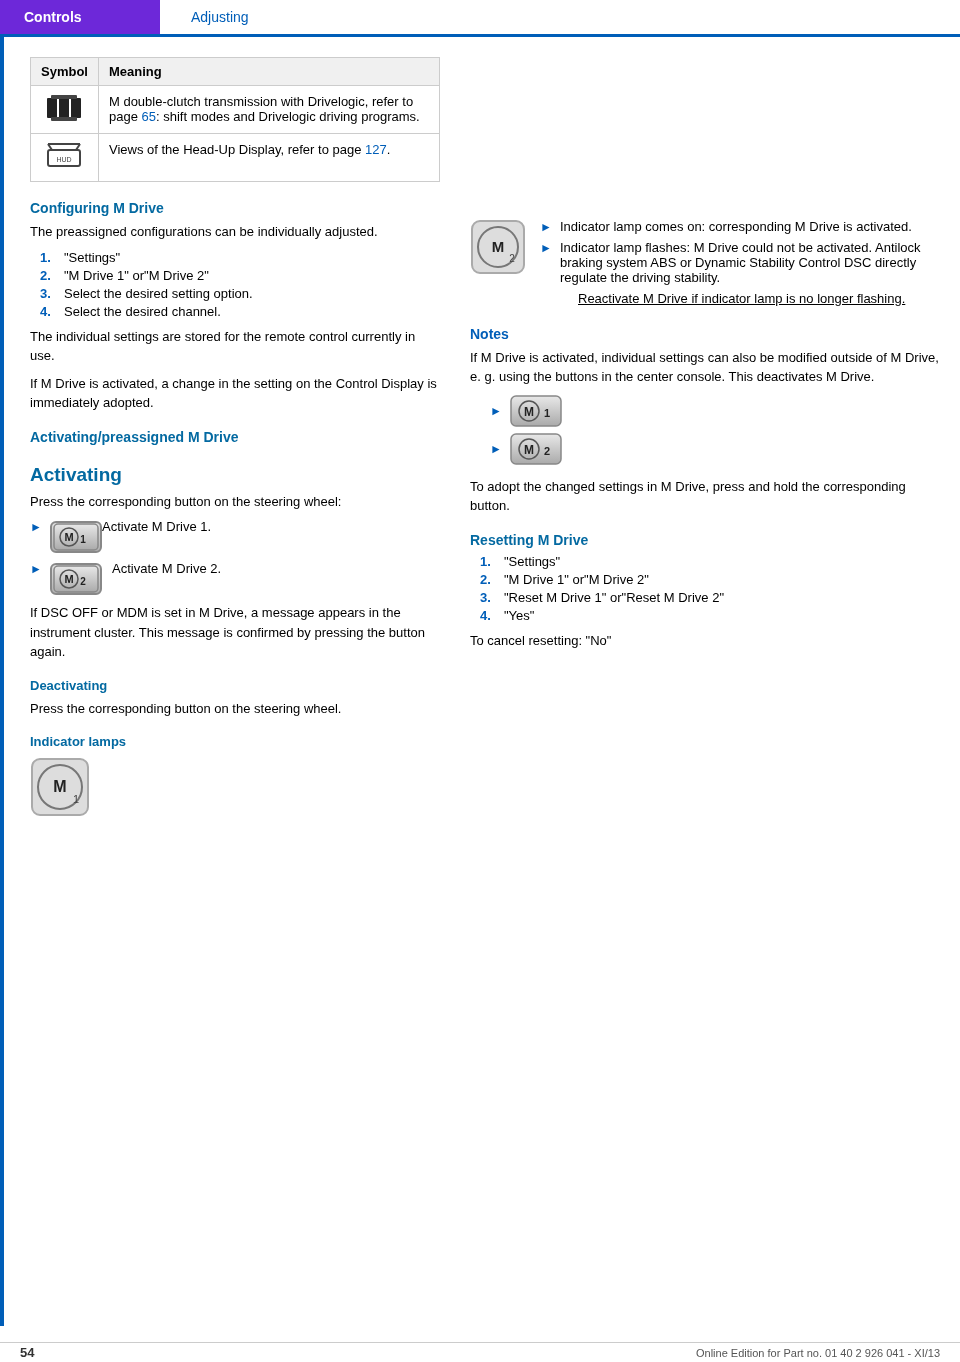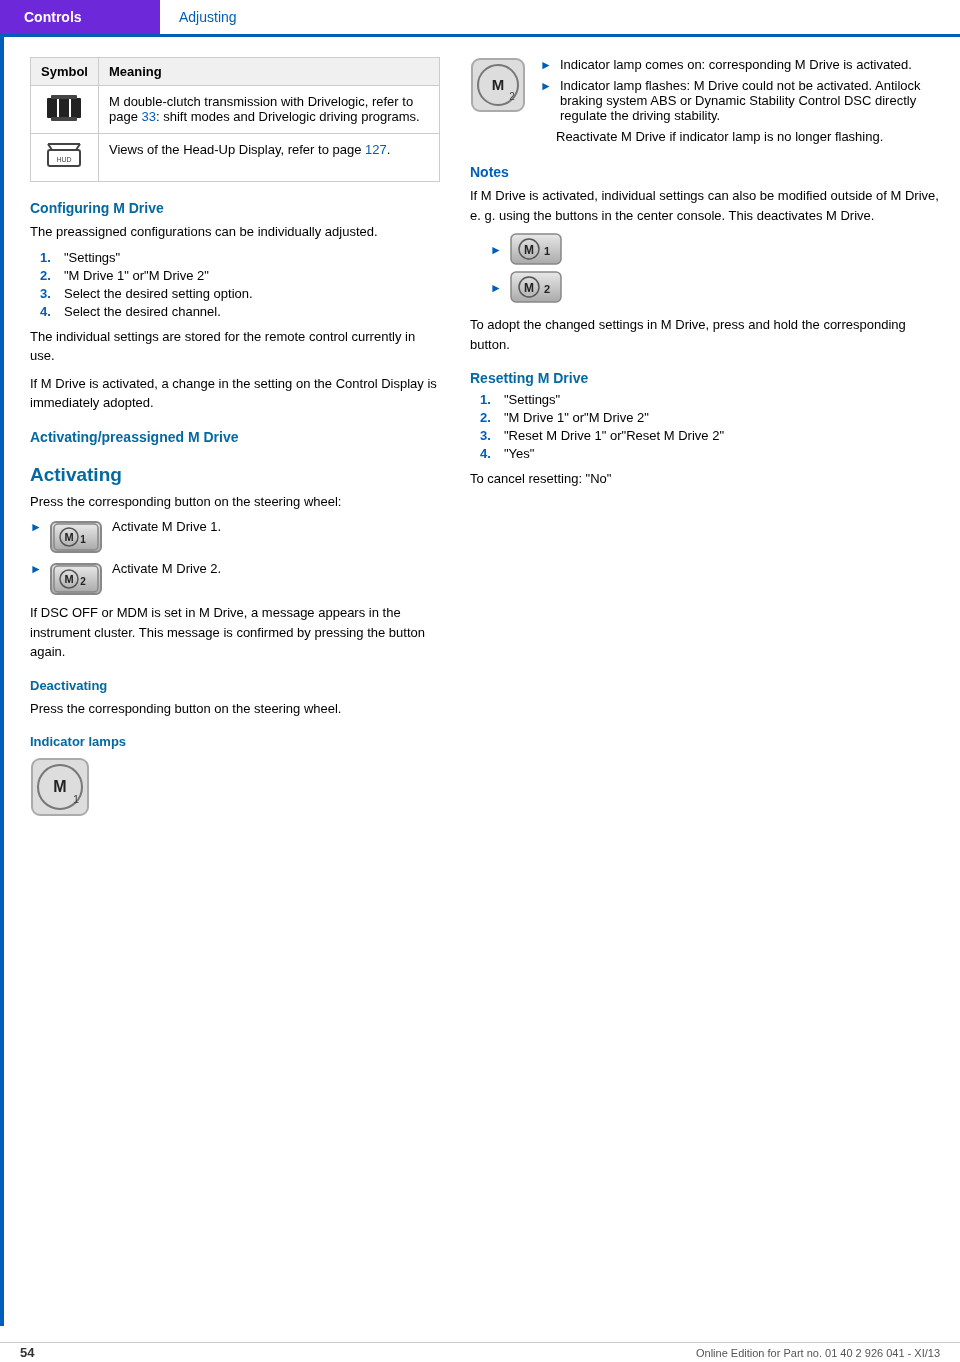--- a/index.html
+++ b/index.html
@@ -26,30 +26,31 @@
       font-size: 14px;
       padding: 0 24px;
       display: flex;
       align-items: center;
       min-width: 160px;
     }
     .top-nav .nav-adjusting {
       background: #fff;
       color: #005EB8;
       font-size: 14px;
-      padding: 0 19px;
+      padding: 0 31px;
       display: flex;
       align-items: center;
       border-bottom: none;
     }
 
     
     .content {
       display: flex;
       padding: 20px 0 20px 0;
+      align-items: center;
     }
 
     .left-col {
       width: 460px;
       padding: 0 20px 0 30px;
     }
 
     .right-col {
       width: 500px;
       padding: 0 20px 0 10px;
@@ -240,21 +241,21 @@
           
           <svg width="36" height="28" viewBox="0 0 36 28">
             <rect x="1" y="4" width="10" height="20" rx="1" fill="#222"></rect>
             <rect x="13" y="4" width="10" height="20" rx="1" fill="#222"></rect>
             <rect x="25" y="4" width="10" height="20" rx="1" fill="#222"></rect>
             <rect x="5" y="1" width="26" height="4" rx="1" fill="#444"></rect>
             <rect x="5" y="23" width="26" height="4" rx="1" fill="#444"></rect>
           </svg>
         </td>
         <td>
-          M double-clutch transmission with Drivelogic, refer to page <span class="page-link">33</span>: shift modes and Drivelogic driving programs.
+          M double-clutch transmission with Drivelogic, refer to page <span class="page-link">65</span>: shift modes and Drivelogic driving programs.
         </td>
       </tr>
       <tr>
         <td class="symbol-cell">
           
           <svg width="36" height="28" viewBox="0 0 36 28">
             <rect x="2" y="8" width="32" height="16" rx="2" fill="none" stroke="#444" stroke-width="2"></rect>
             <line x1="6" y1="8" x2="2" y2="2" stroke="#444" stroke-width="2"></line>
             <line x1="30" y1="8" x2="34" y2="2" stroke="#444" stroke-width="2"></line>
             <line x1="2" y1="2" x2="34" y2="2" stroke="#444" stroke-width="2"></line>
@@ -306,21 +307,21 @@
             <linearGradient id="grad1" x1="0" y1="0" x2="0" y2="1">
               <stop offset="0%" stop-color="#e8e8e8"></stop>
               <stop offset="100%" stop-color="#aaa"></stop>
             </linearGradient>
           </defs>
           <circle cx="16" cy="14" r="9" fill="none" stroke="#555" stroke-width="1.5"></circle>
           <text x="16" y="18" text-anchor="middle" font-family="Arial" font-weight="bold" font-size="11" fill="#222">M</text>
           <text x="30" y="20" text-anchor="middle" font-family="Arial" font-weight="bold" font-size="10" fill="#222">1</text>
         </svg>
       </div>
-      <span style="margin-left:10px;">Activate M Drive 1.</span>
+      <span style="">Activate M Drive 1.</span>
     </div>
 
     <div class="bullet-item">
       <span class="arrow-bullet">►</span>
       <div class="m-drive-btn">
         <svg width="46" height="28" viewBox="0 0 46 28">
           <rect x="1" y="1" width="44" height="26" rx="4" fill="url(#grad2)" stroke="#888" stroke-width="1.5"></rect>
           <defs>
             <linearGradient id="grad2" x1="0" y1="0" x2="0" y2="1">
               <stop offset="0%" stop-color="#e8e8e8"></stop>
@@ -366,21 +367,21 @@
       </div>
       <div>
         <div class="bullet-item">
           <span class="arrow-bullet">►</span>
           <span>Indicator lamp comes on: corresponding M Drive is activated.</span>
         </div>
         <div class="bullet-item">
           <span class="arrow-bullet">►</span>
           <span>Indicator lamp flashes: M Drive could not be activated. Antilock braking system ABS or Dynamic Stability Control DSC directly regulate the driving stability.</span>
         </div>
-        <div style="margin-left:16px; margin-bottom:8px;">
+        <div style="margin-left:38px; margin-bottom:8px;text-decoration:underline;">
           <span>Reactivate M Drive if indicator lamp is no longer flashing.</span>
         </div>
       </div>
     </div>
 
     <div class="notes-heading">Notes</div>
     <p>If M Drive is activated, individual settings can also be modified outside of M Drive, e. g. using the buttons in the center console. This deactivates M Drive.</p>
 
     <div class="buttons-row">
       <div class="btn-bullet-row">

